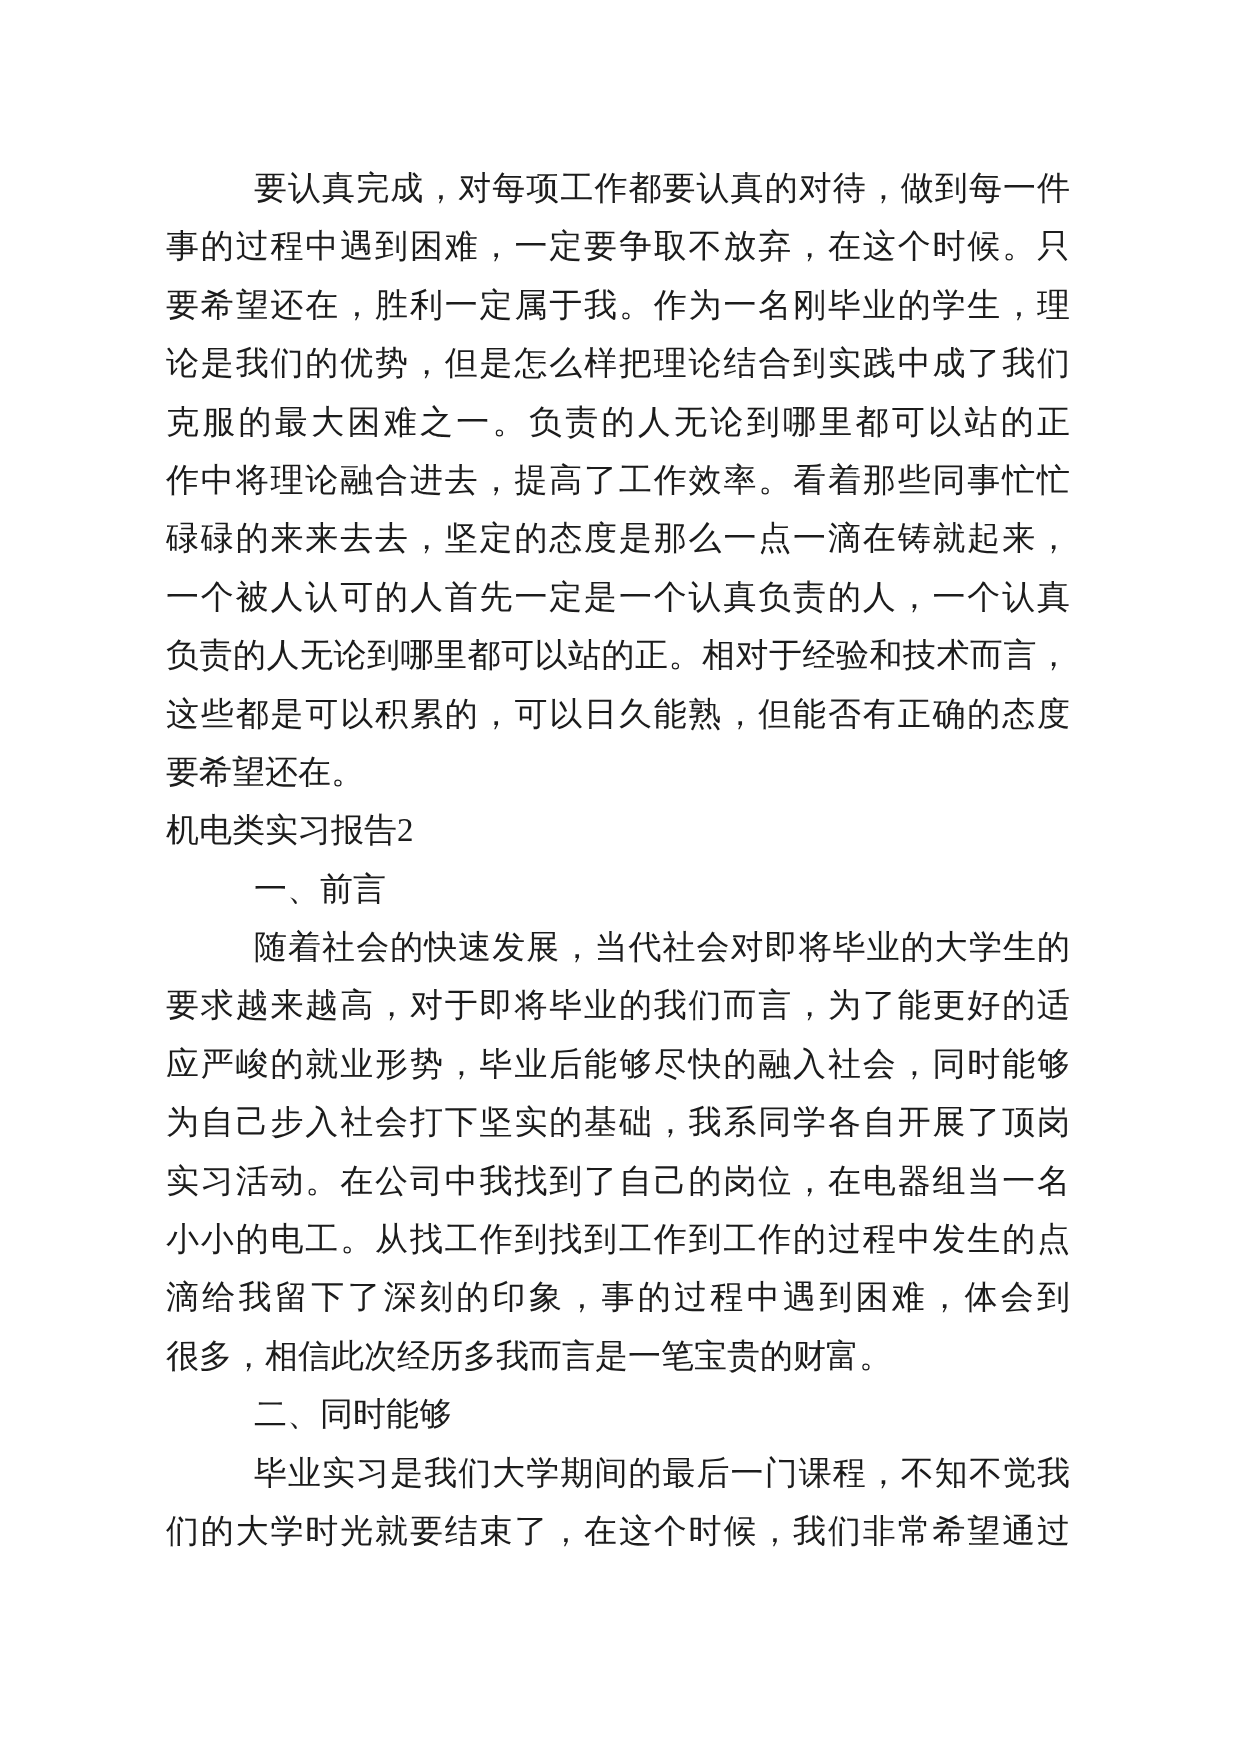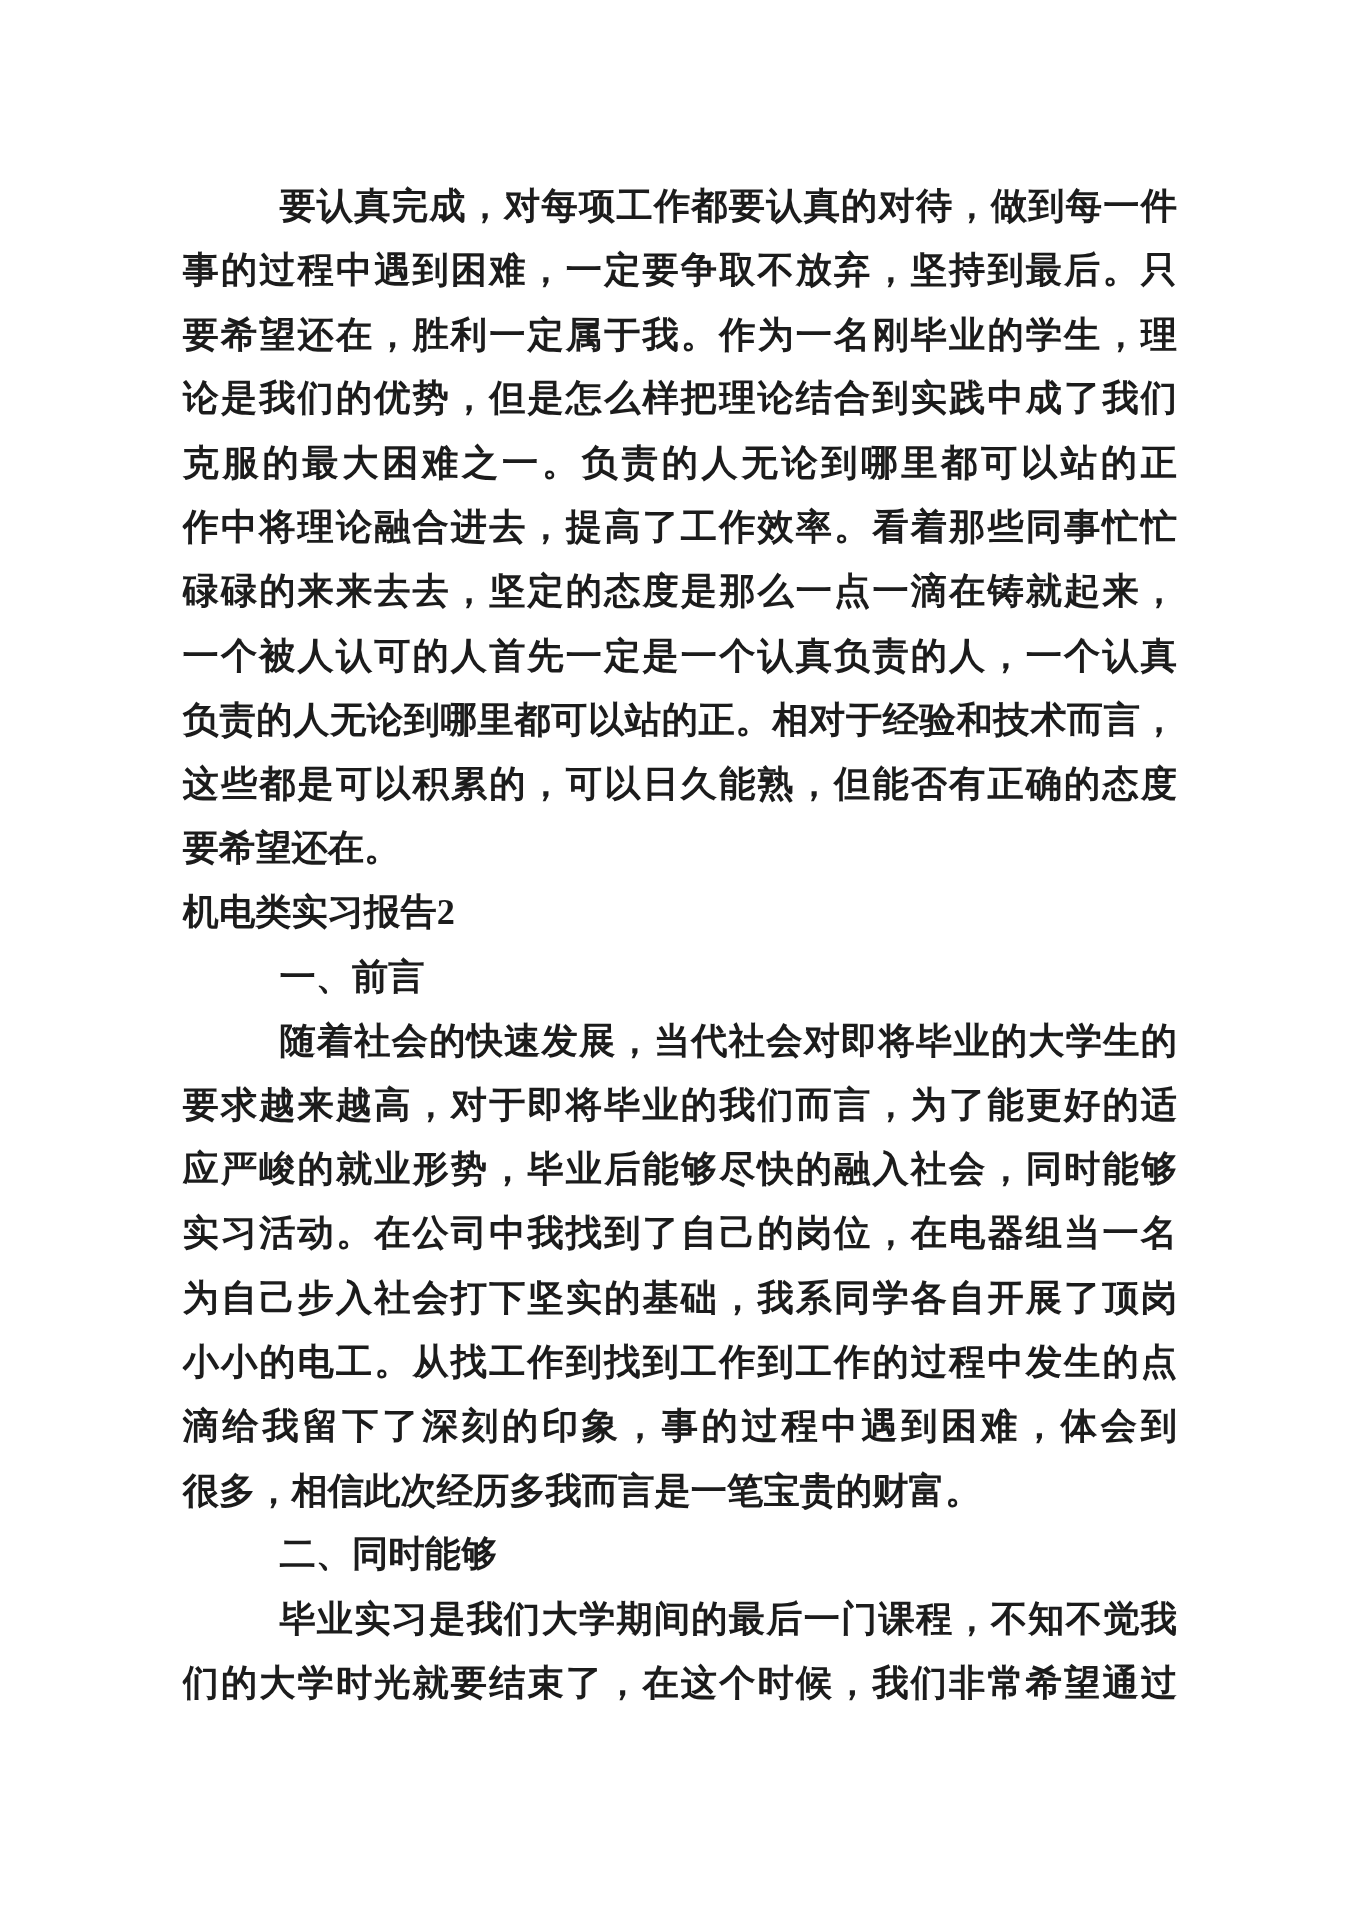--- a/index.html
+++ b/index.html
@@ -36,39 +36,39 @@
     text-align-last: justify;  
   }
   .line.indent {
     padding-left: 88px;        
   }
 </style>
 </head>
 <body>
 
 <div class="page">
-  <div class="textblock" style="background: rgb(255, 255, 255); color: rgb(28, 28, 28); font-weight: bold;">
+  <div class="textblock" style="background: rgb(255, 255, 255); color: rgb(28, 28, 28);">
       <div class="line full indent">要认真完成，对每项工作都要认真的对待，做到每一件</div>
-      <div class="line full">事的过程中遇到困难，一定要争取不放弃，坚持到最后。只</div>
+      <div class="line full">事的过程中遇到困难，一定要争取不放弃，在这个时候。只</div>
       <div class="line full">要希望还在，胜利一定属于我。作为一名刚毕业的学生，理</div>
       <div class="line full">论是我们的优势，但是怎么样把理论结合到实践中成了我们</div>
       <div class="line full">克服的最大困难之一。负责的人无论到哪里都可以站的正</div>
       <div class="line full">作中将理论融合进去，提高了工作效率。看着那些同事忙忙</div>
       <div class="line full">碌碌的来来去去，坚定的态度是那么一点一滴在铸就起来，</div>
       <div class="line full">一个被人认可的人首先一定是一个认真负责的人，一个认真</div>
       <div class="line full">负责的人无论到哪里都可以站的正。相对于经验和技术而言，</div>
       <div class="line full">这些都是可以积累的，可以日久能熟，但能否有正确的态度</div>
       <div class="line">要希望还在。</div>
       <div class="line">机电类实习报告2</div>
       <div class="line indent">一、前言</div>
       <div class="line full indent">随着社会的快速发展，当代社会对即将毕业的大学生的</div>
       <div class="line full">要求越来越高，对于即将毕业的我们而言，为了能更好的适</div>
       <div class="line full">应严峻的就业形势，毕业后能够尽快的融入社会，同时能够</div>
+      <div class="line full">为自己步入社会打下坚实的基础，我系同学各自开展了顶岗</div>
       <div class="line full">实习活动。在公司中我找到了自己的岗位，在电器组当一名</div>
-      <div class="line full">为自己步入社会打下坚实的基础，我系同学各自开展了顶岗</div>
       <div class="line full">小小的电工。从找工作到找到工作到工作的过程中发生的点</div>
       <div class="line full">滴给我留下了深刻的印象，事的过程中遇到困难，体会到</div>
       <div class="line">很多，相信此次经历多我而言是一笔宝贵的财富。</div>
       <div class="line indent">二、同时能够</div>
       <div class="line full indent">毕业实习是我们大学期间的最后一门课程，不知不觉我</div>
       <div class="line full">们的大学时光就要结束了，在这个时候，我们非常希望通过</div>
     </div>
 </div>
 
 </body></html>

